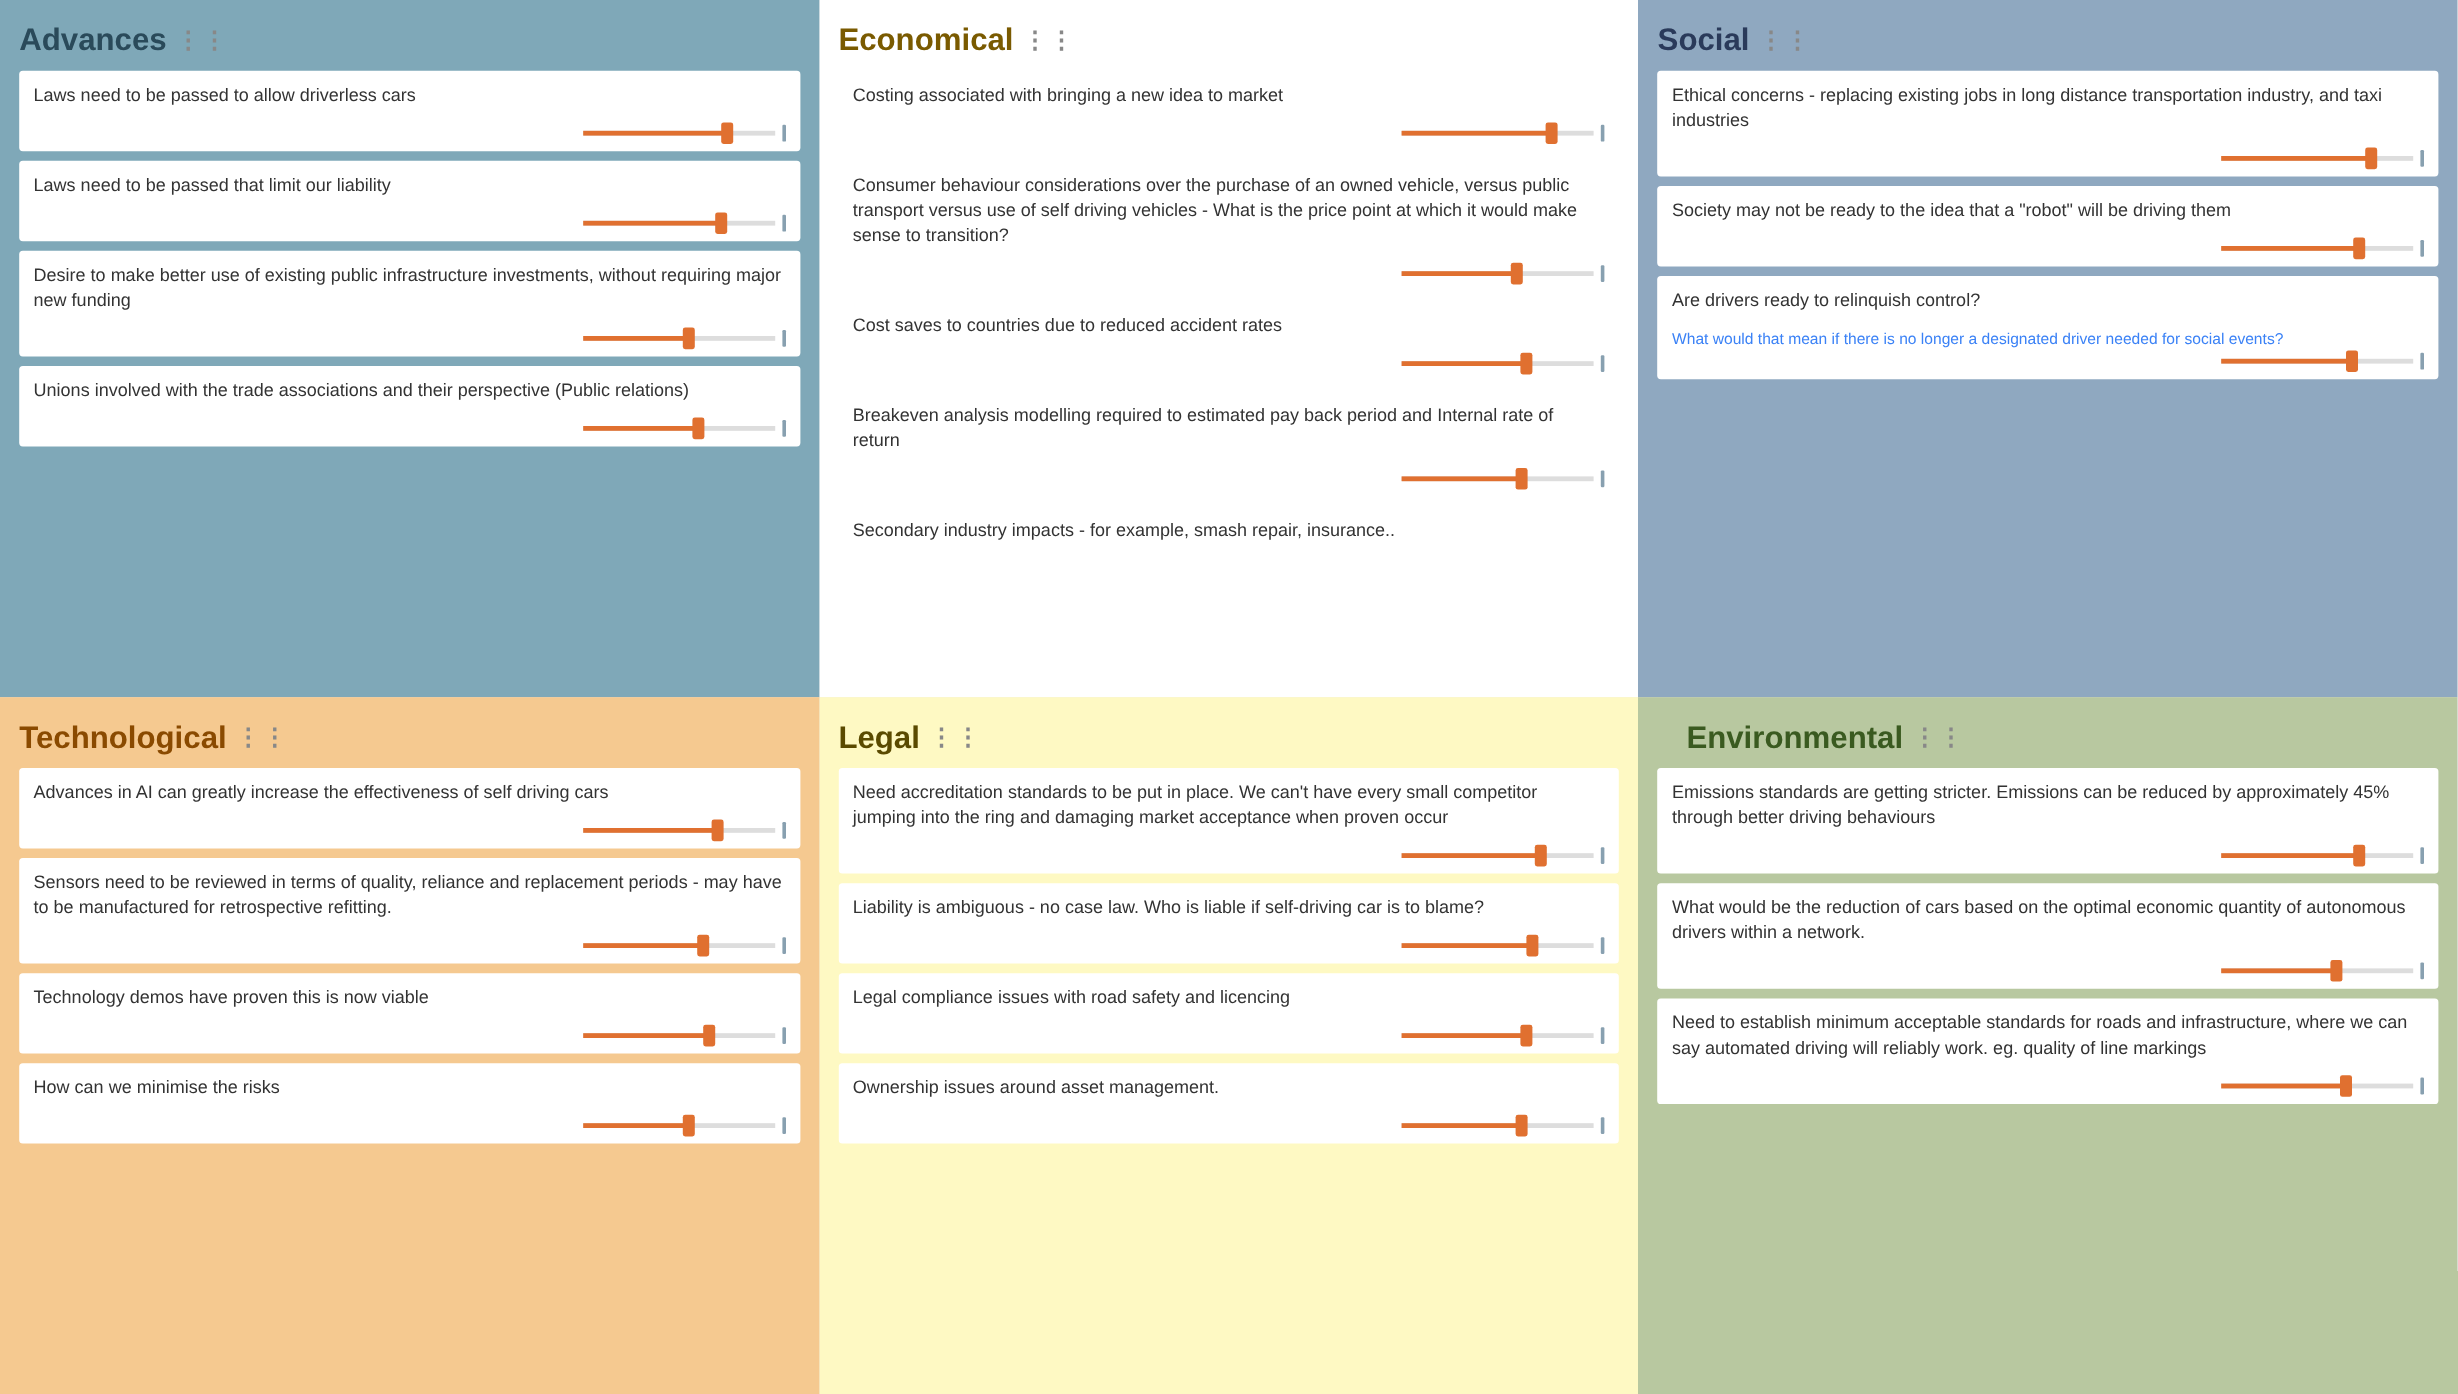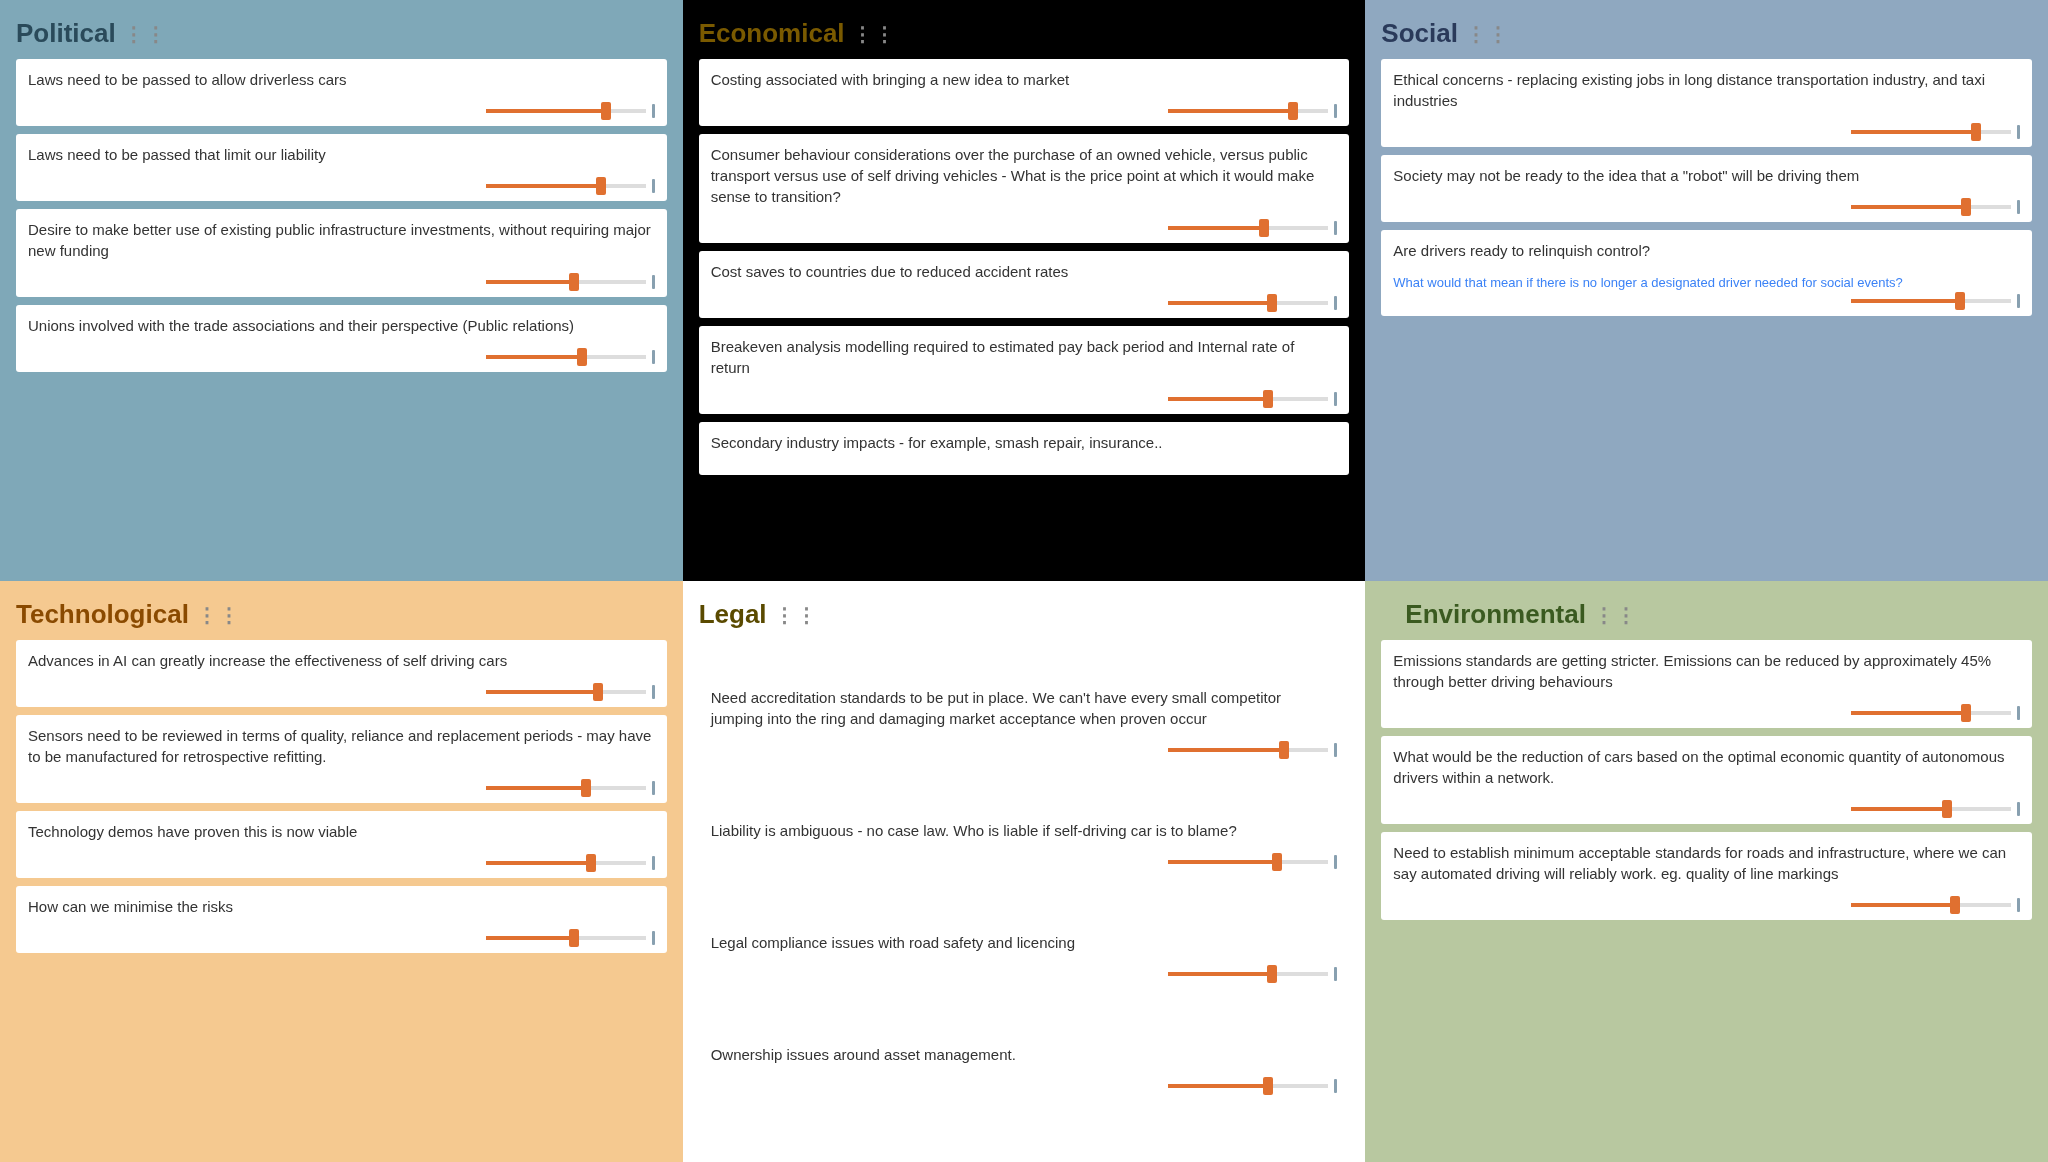--- a/index.html
+++ b/index.html
@@ -36,24 +36,24 @@
     }
 
     .section-title .dots {
       color: #888;
       font-size: 20px;
       letter-spacing: 2px;
     }
 
     
     .political { background: #7fa8b8; }
-    .economical { background: #000000; }
+    .economical { background: #ffffff; }
     .social { background: #8fa8c0; }
     .technological { background: #f5c990; }
-    .legal { background: #ffffff; gap: 37px; }
+    .legal { background: #fef9c3; }
     .environmental { background: #b8c8a0; }
 
     
     .political .section-title { color: #2a4a5a; }
     .economical .section-title { color: #7a5a00; }
     .social .section-title { color: #2a3a5a; }
     .technological .section-title { color: #8a4a00; }
     .legal .section-title { color: #5a4a00; }
     .environmental .section-title { color: #3a5a20; margin-left: 24px; }
 
@@ -118,21 +118,21 @@
       color: #3b82f6;
       margin-top: 2px;
     }
   </style>
 </head>
 <body>
 
 <div class="grid">
 <div class="section political">
       <div class="section-title">
-        <span>Political</span>
+        <span>Advances</span>
         <span class="dots">⋮⋮</span>
       </div>
       <div class="card">
         <div class="card-text">Laws need to be passed to allow driverless cars</div>
         <div class="slider-container">
           <div class="slider-track">
             <div class="slider-fill" style="width: 75%;"></div>
             <div class="slider-handle" style="left: 75%;"></div>
           </div>
           <div class="slider-end-mark"></div>

